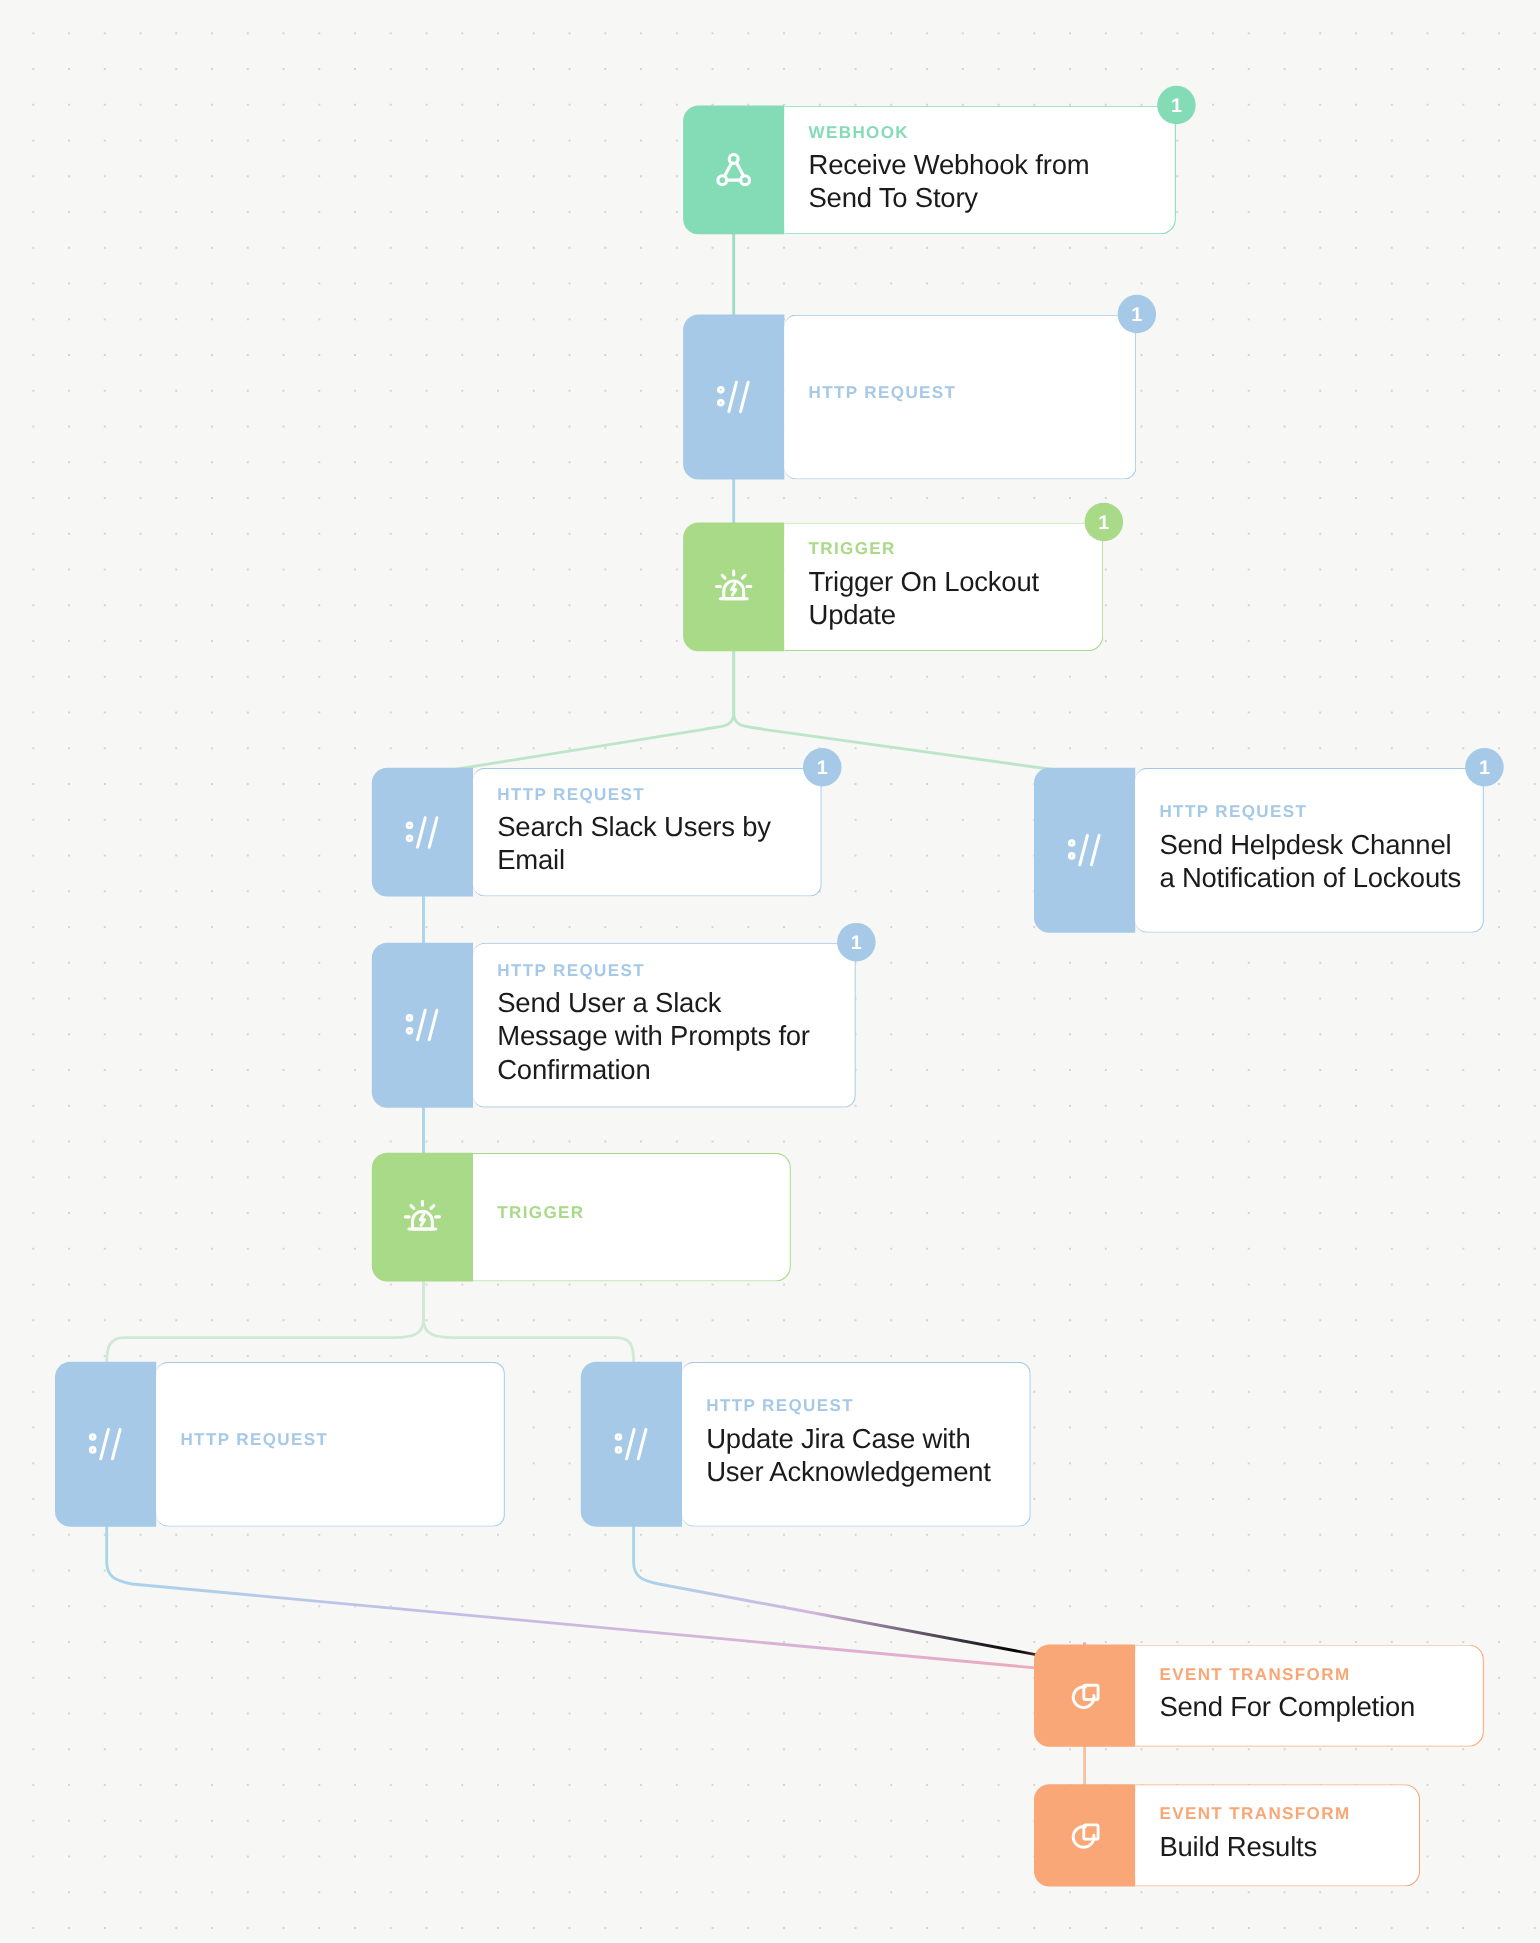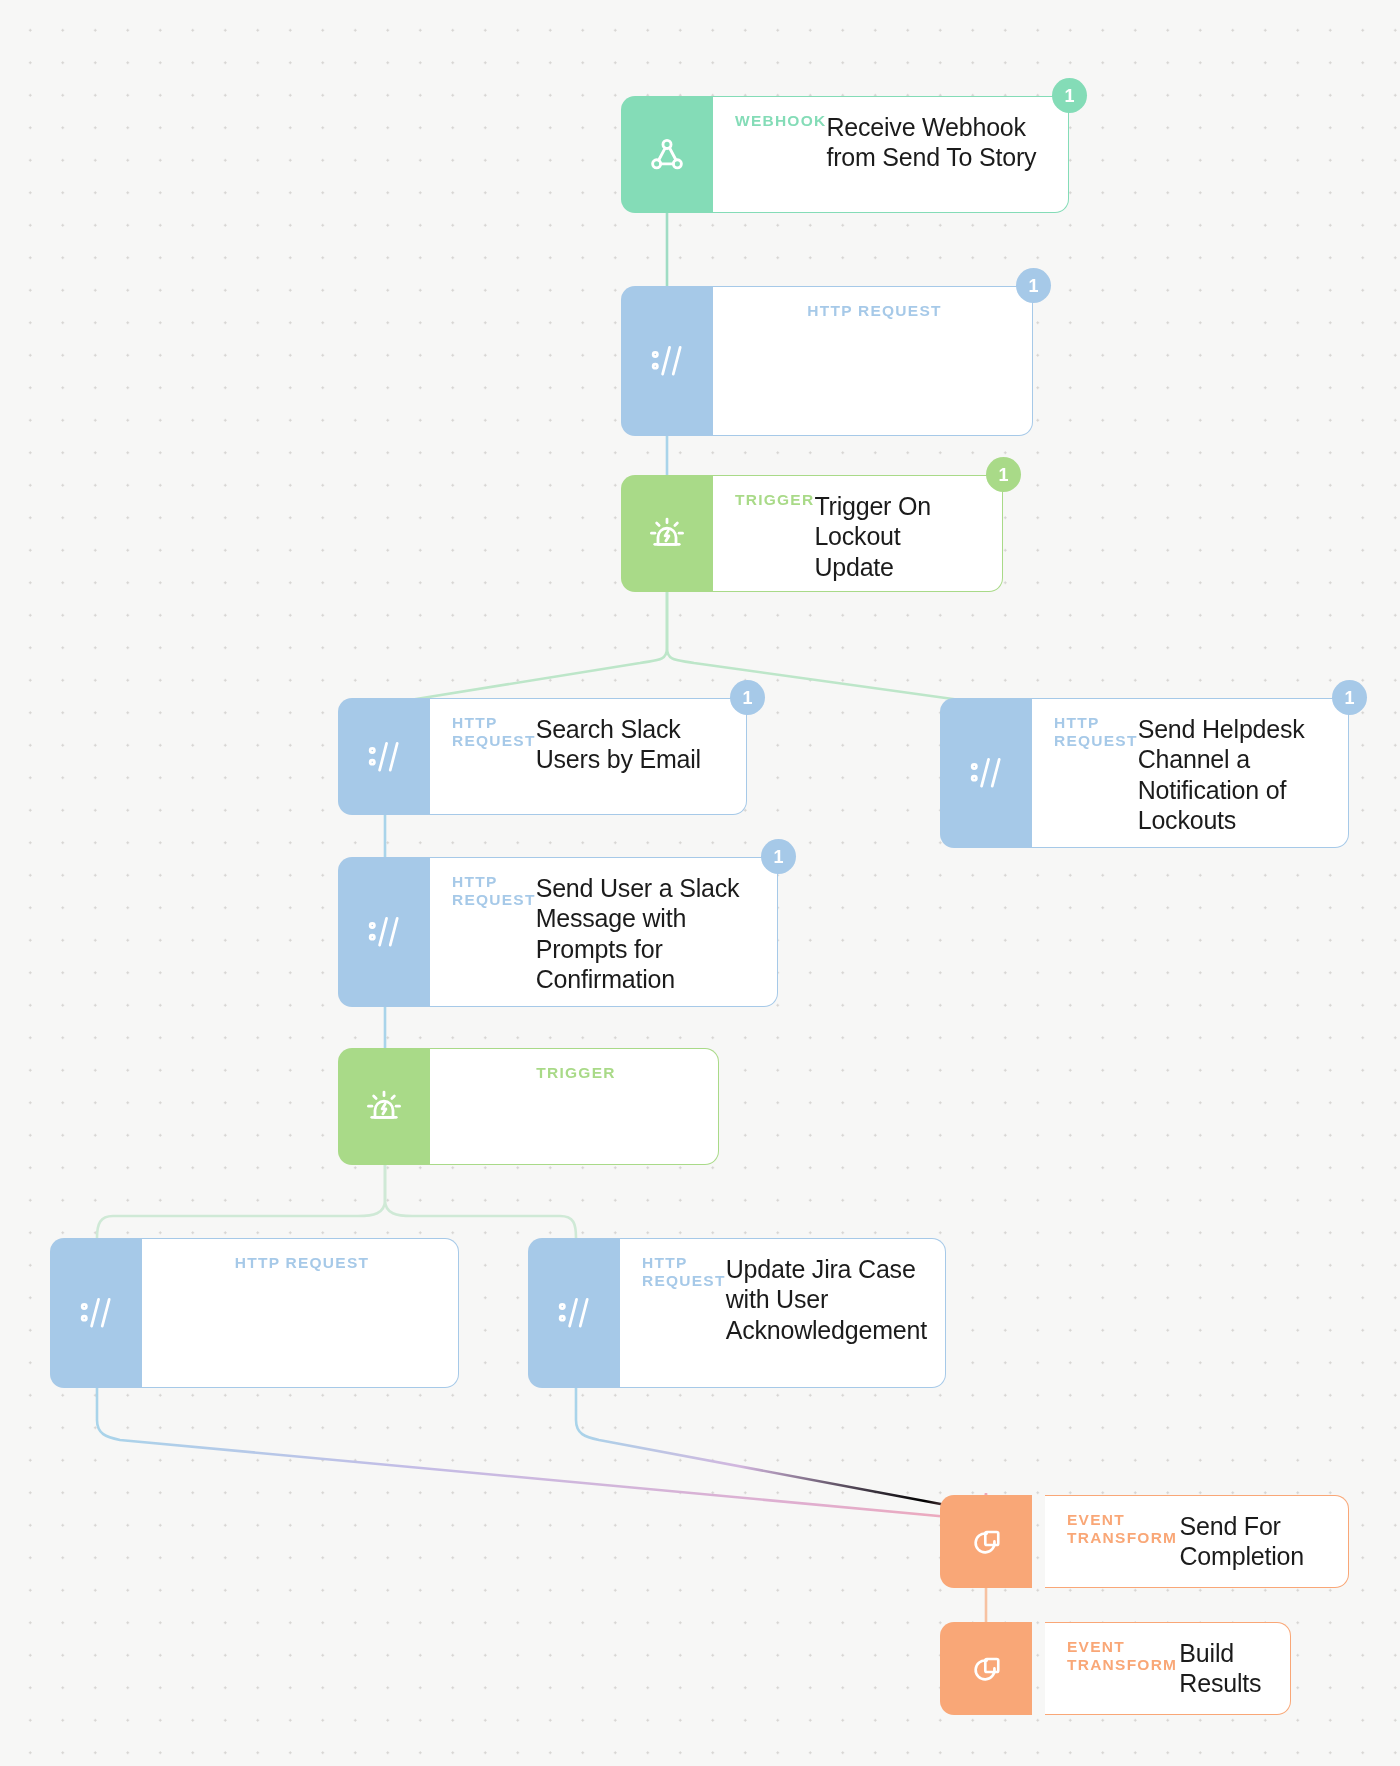--- a/index.html
+++ b/index.html
@@ -48,21 +48,21 @@
     align-items: center;
     justify-content: center;
   }
 
   .node-body {
     flex: 1 1 auto;
     background: #ffffff;
     border-radius: 0 14px 14px 0;
     padding: 15px 18px 17px 22px;
     display: flex;
-    flex-direction: row;
+    flex-direction: column;
     justify-content: center;
     border-top: 1.6px solid;
     border-right: 1.6px solid;
     border-bottom: 1.6px solid;
     border-color: inherit;
   }
 
   .kicker {
     font-size: 15.5px;
     font-weight: bold;
@@ -79,29 +79,29 @@
     color: #1b1b1b;
     letter-spacing: -0.2px;
   }
 
   
   .t-webhook .node-icon { background: #84dcb7; }
   .t-webhook .node-body { border-color: #84dcb7; }
   .t-webhook .kicker { color: #84dcb7; }
 
   .t-http .node-icon { background: #a6c9e8; }
-  .t-http .node-body { border-color: #a6c9e8; }
+  .t-http .node-body { border-color: #a6c9e8; border-radius: 11px; }
   .t-http .kicker { color: #a6c9e8; }
 
   .t-trigger .node-icon { background: #a9da88; }
   .t-trigger .node-body { border-color: #a9da88; }
   .t-trigger .kicker { color: #a9da88; }
 
   .t-transform .node-icon { background: #f9a777; }
-  .t-transform .node-body { border-color: #f9a777; margin-left: 13px; }
+  .t-transform .node-body { border-color: #f9a777; }
   .t-transform .kicker { color: #f9a777; }
 
   
   .badge {
     position: absolute;
     top: -18px;
     right: -18px;
     width: 35px;
     height: 35px;
     border-radius: 50%;

